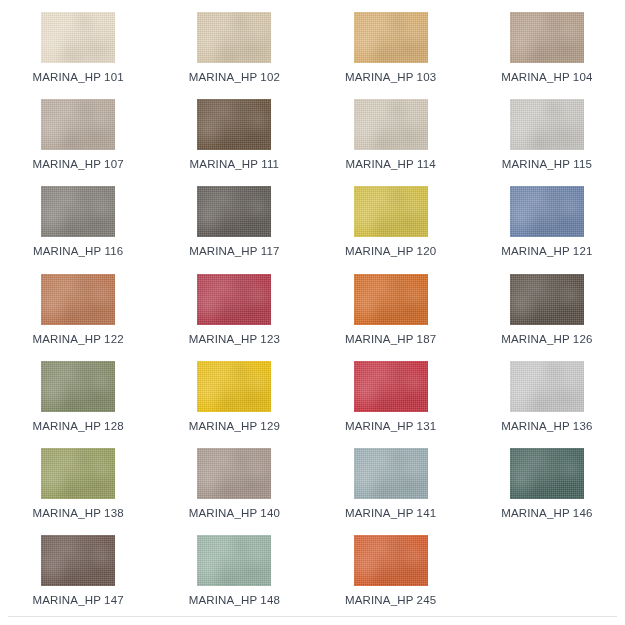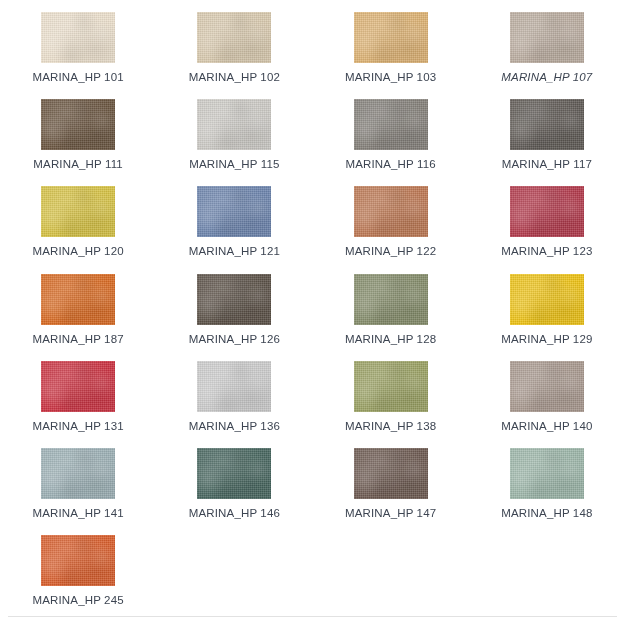--- a/index.html
+++ b/index.html
@@ -141,35 +141,47 @@
       <div class="swatch-label" style="color: rgb(61, 69, 82);">MARINA_HP 102</div>
     </div>
 
     <div class="swatch-cell">
       <div class="chip-wrap">
         <div class="chip" style="background-color: rgb(221, 178, 115);"></div>
       </div>
       <div class="swatch-label" style="color: rgb(61, 69, 82);">MARINA_HP 103</div>
     </div>
 
+    <div class="swatch-cell">
+      <div class="chip-wrap">
+        <div class="chip" style="background-color: rgb(184, 161, 140);"></div>
+      </div>
+      <div class="swatch-label" style="color: rgb(61, 69, 82);">MARINA_HP 104</div>
+    </div>
 
     <div class="swatch-cell">
       <div class="chip-wrap">
         <div class="chip" style="background-color: rgb(187, 173, 160);"></div>
       </div>
-      <div class="swatch-label" style="color: rgb(61, 69, 82); font-style: italic;">MARINA_HP 107</div>
+      <div class="swatch-label" style="color: rgb(61, 69, 82);">MARINA_HP 107</div>
     </div>
 
     <div class="swatch-cell">
       <div class="chip-wrap">
         <div class="chip" style="background-color: rgb(106, 85, 64);"></div>
       </div>
       <div class="swatch-label" style="color: rgb(61, 69, 82);">MARINA_HP 111</div>
     </div>
 
+    <div class="swatch-cell">
+      <div class="chip-wrap">
+        <div class="chip" style="background-color: rgb(212, 203, 186);"></div>
+      </div>
+      <div class="swatch-label" style="color: rgb(61, 69, 82);">MARINA_HP 114</div>
+    </div>
 
     <div class="swatch-cell">
       <div class="chip-wrap">
         <div class="chip" style="background-color: rgb(205, 203, 198);"></div>
       </div>
       <div class="swatch-label" style="color: rgb(61, 69, 82);">MARINA_HP 115</div>
     </div>
 
     <div class="swatch-cell">
       <div class="chip-wrap">

